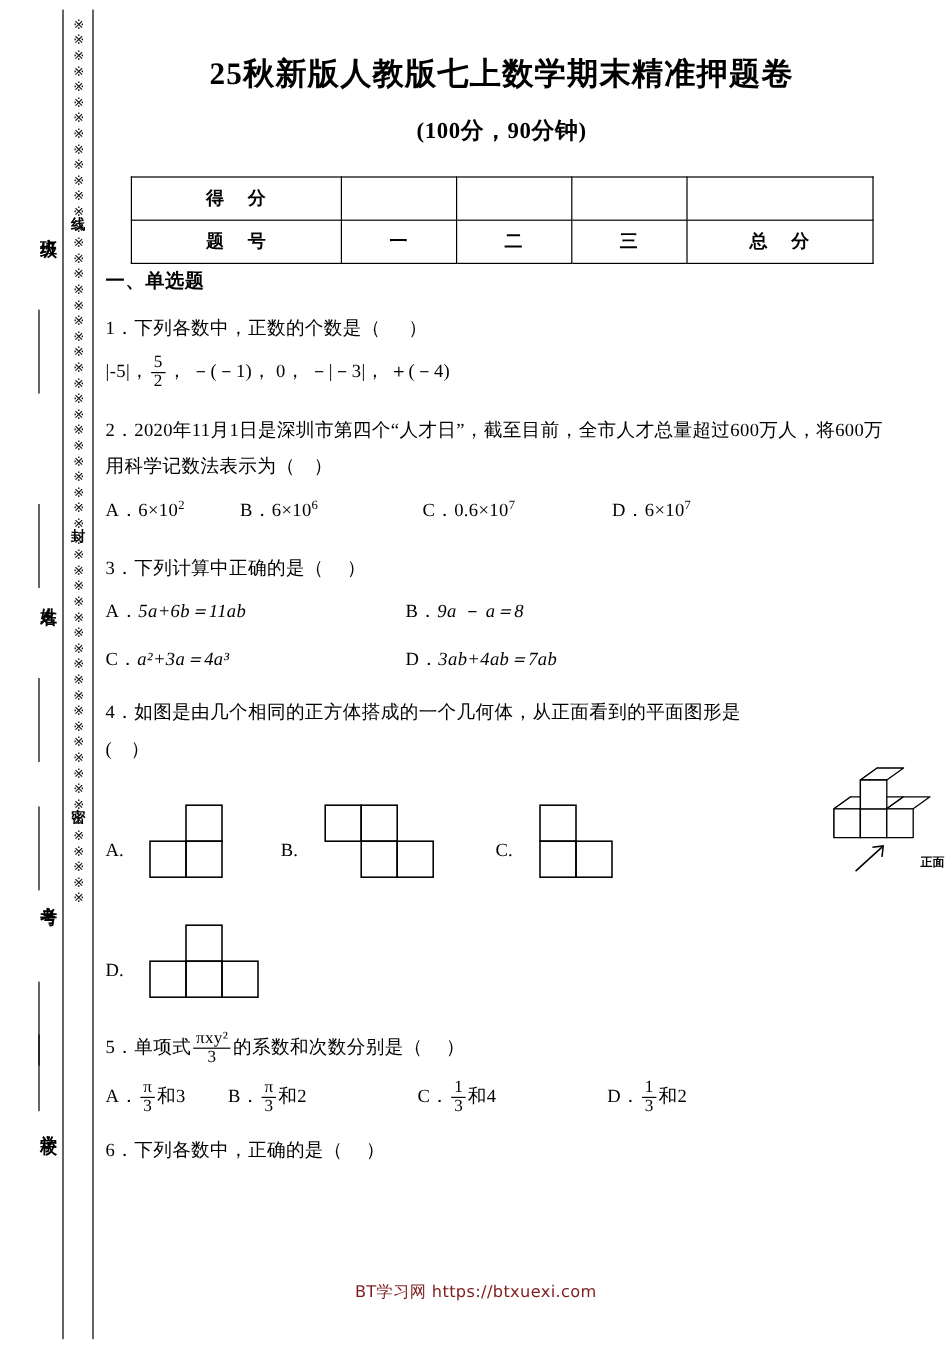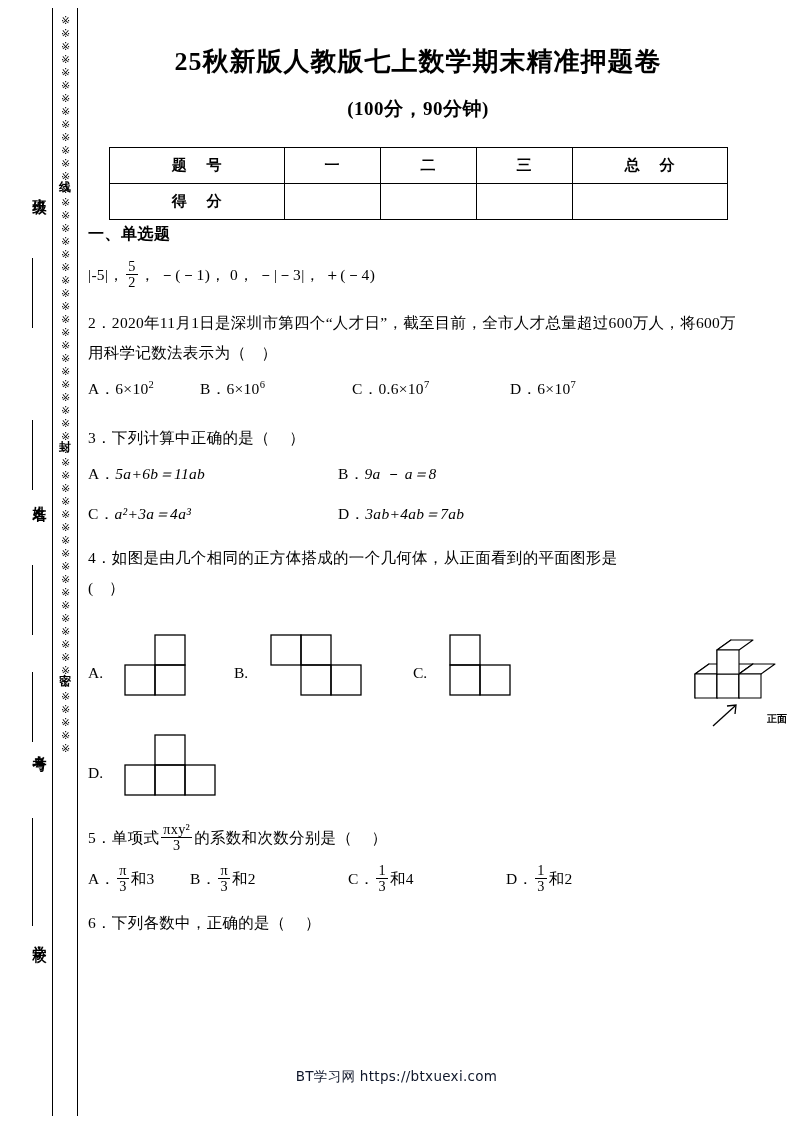--- a/index.html
+++ b/index.html
@@ -190,21 +190,21 @@
   .shape-abs { position: absolute; }
 
   
   #footer-watermark {
     position: absolute;
     left: 0;
     right: 0;
     top: 1068px;
     text-align: center;
     font-size: 13.5px;
-    color: #0f172a;
+    color: #7f1d1d;
     font-family: "DejaVu Sans", "Liberation Sans", sans-serif;
     letter-spacing: 0.3px;
   }
 </style>
 </head>
 <body>
 
 <div class="v-field" style="top:188px;">班级：</div>
 <div class="v-rule" style="top:258px; height:70px;"></div>
 
@@ -283,39 +283,40 @@
   </div>
 
 <div id="content">
 
   <div id="paper-title">25秋新版人教版七上数学期末精准押题卷</div>
   <div id="paper-subtitle">(100分，90分钟)</div>
 
   <table id="score-table">
     <tbody>
         <tr>
+      <td class="lbl">得 分</td>
+      <td class="num"></td>
+      <td class="num"></td>
+      <td class="num"></td>
+      <td class="total"></td>
+    </tr>
+    <tr>
       <td class="lbl">题 号</td>
       <td class="num">一</td>
       <td class="num">二</td>
       <td class="num">三</td>
       <td class="total">总 分</td>
     </tr>
-    <tr>
-      <td class="lbl">得 分</td>
-      <td class="num"></td>
-      <td class="num"></td>
-      <td class="num"></td>
-      <td class="total"></td>
-    </tr>
   </tbody>
     </table>
 
   <div class="section-head">一、单选题</div>
 
   <div class="q">
+    <span class="q-stem"><span>1．</span><span>下列各数中，正数的个数是（</span><span class="paren-blank">&nbsp;&nbsp;&nbsp;&nbsp;&nbsp;&nbsp;</span><span>）</span></span>
     <span class="q-expr"><span>|-5|，</span><span class="frac"><span class="nu">5</span><span class="de">2</span></span><span>，  －(－1)，  0，  －|－3|，  ＋(－4)</span></span>
   </div>
 
   <div class="q" style="margin-top:18px;">
     <span class="q-stem"><span>2．</span><span>2020年11月1日是深圳市第四个“人才日”，截至目前，全市人才总量超过600万人，将600万用科学记数法表示为（</span><span class="paren-blank">&nbsp;&nbsp;&nbsp;&nbsp;</span><span>）</span></span>
     <span class="opts">
       <span class="opt" style="width:112px;"><span>A．</span><span>6×10</span><sup>2</sup></span><span class="opt" style="width:152px;"><span>B．</span><span>6×10</span><sup>6</sup></span><span class="opt" style="width:158px;"><span>C．</span><span>0.6×10</span><sup>7</sup></span><span class="opt"><span>D．</span><span>6×10</span><sup>7</sup></span>
     </span>
   </div>
 

